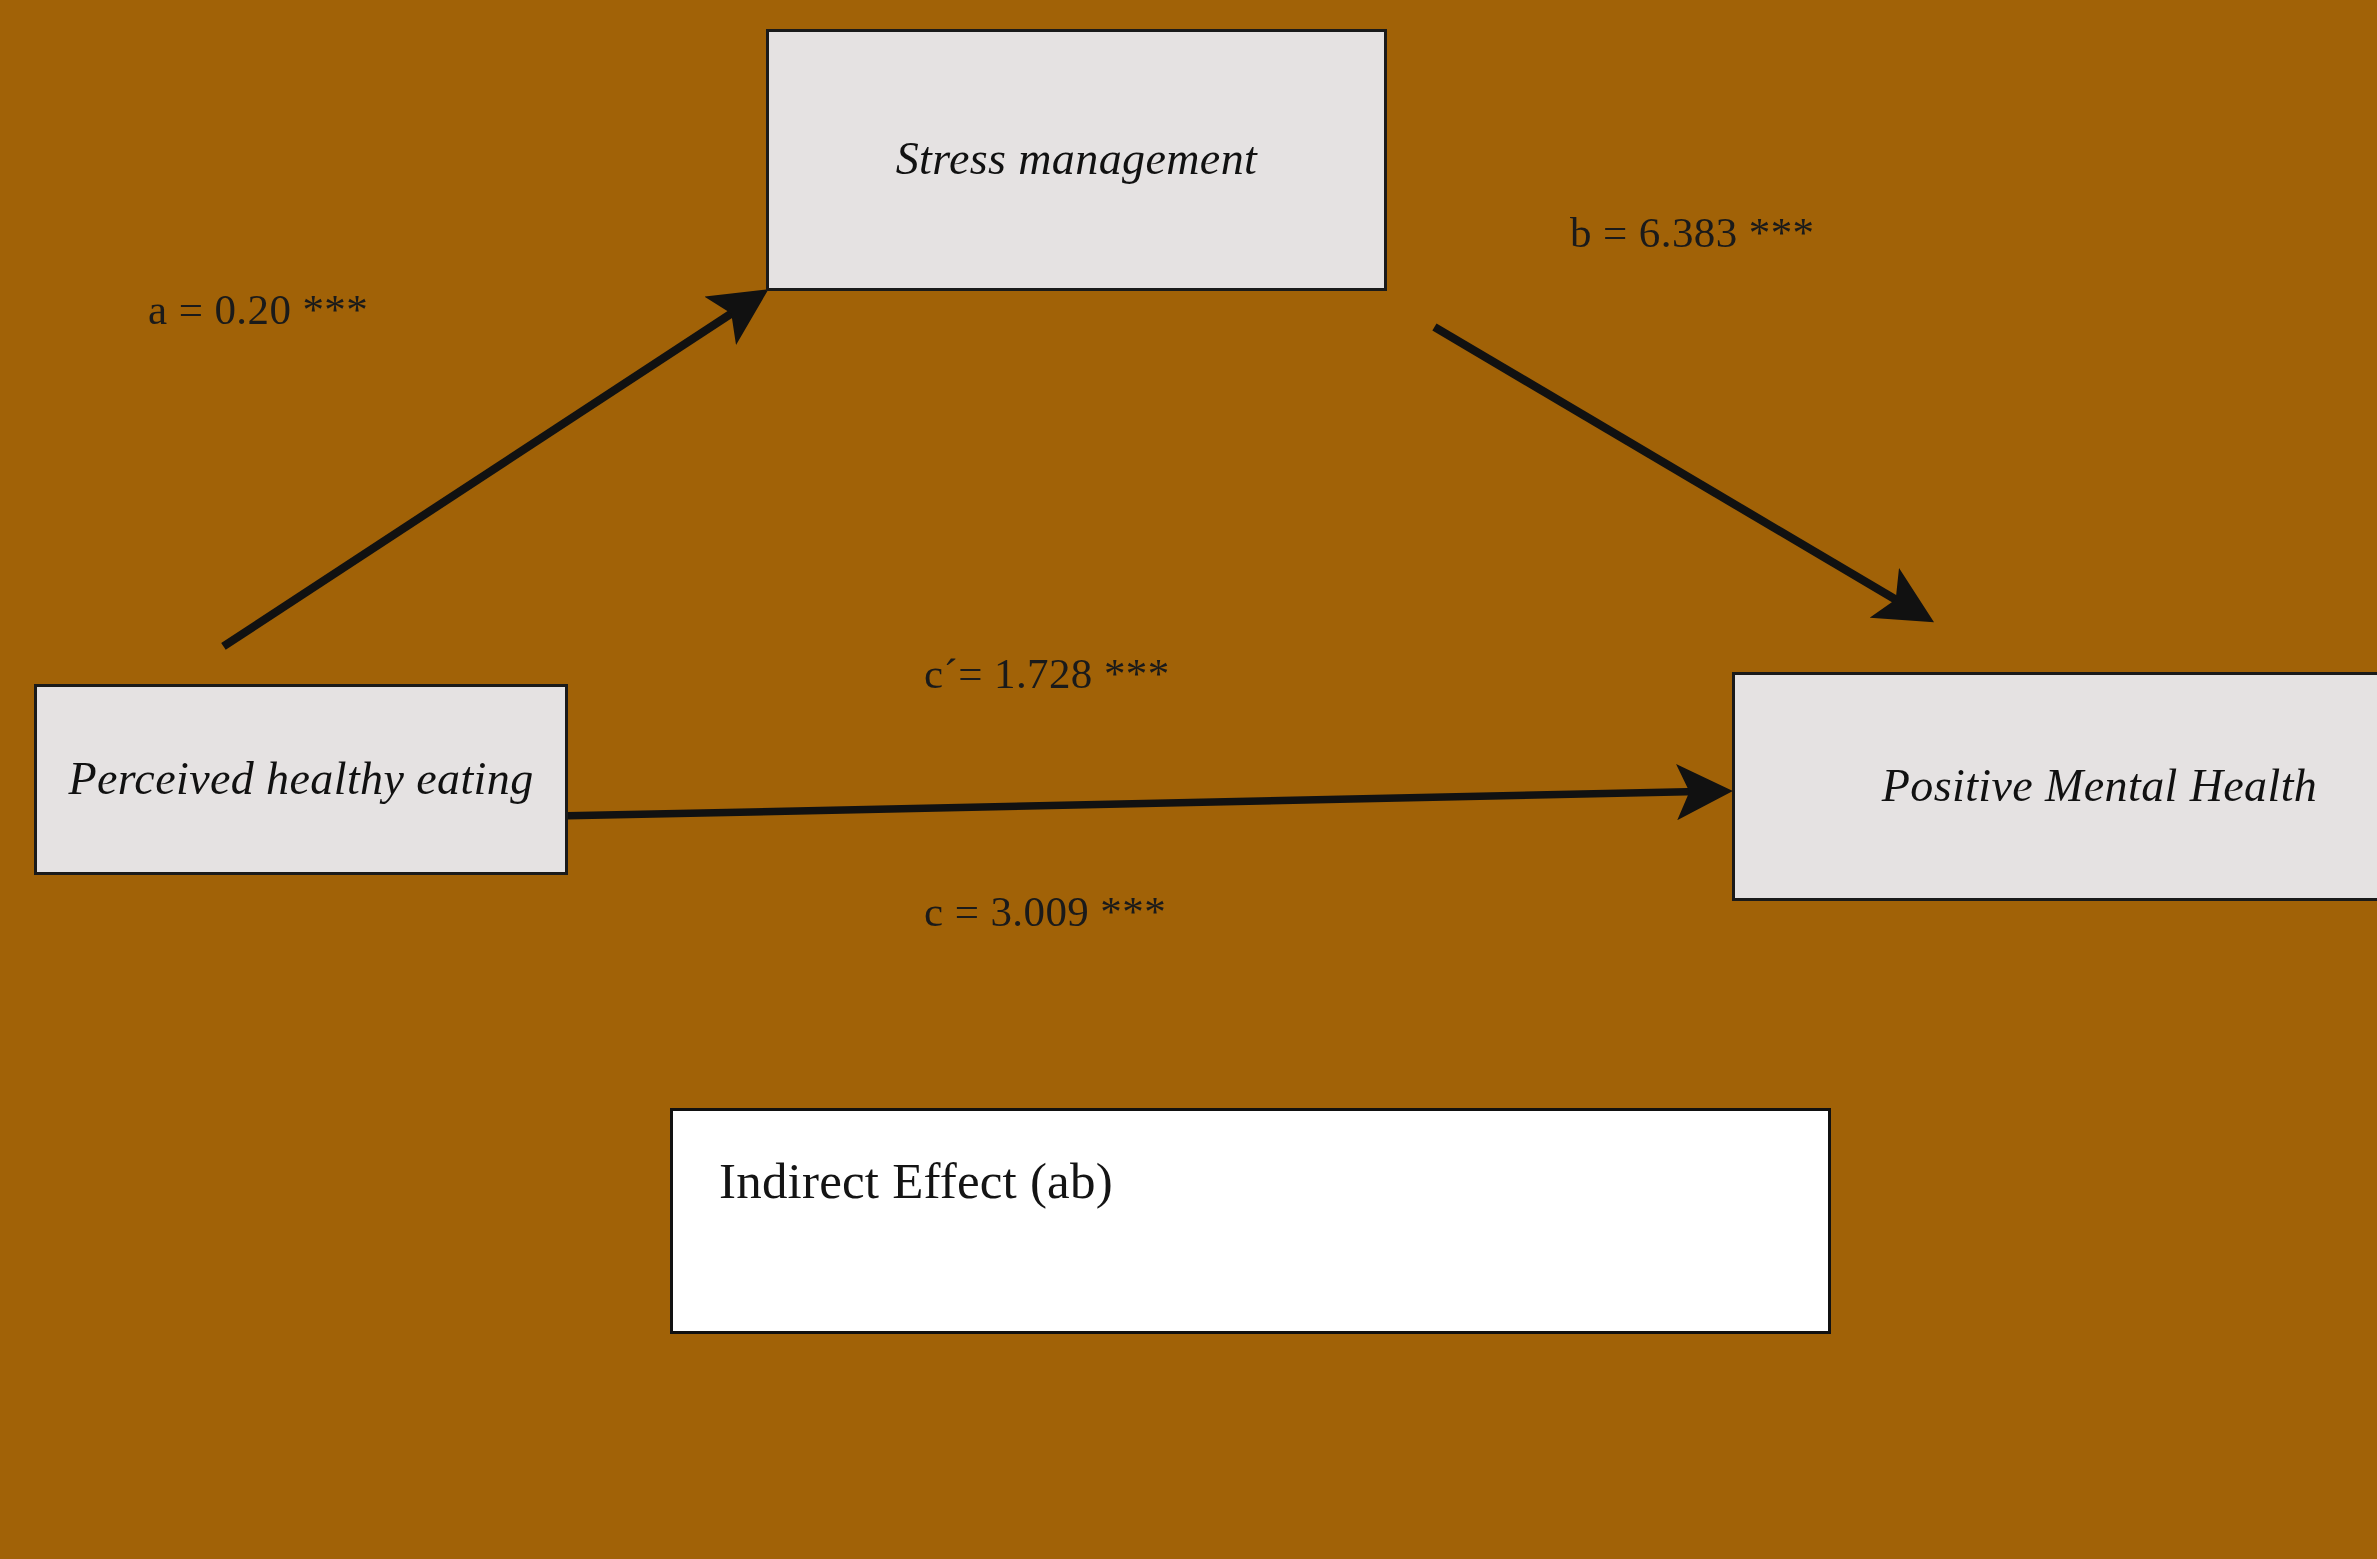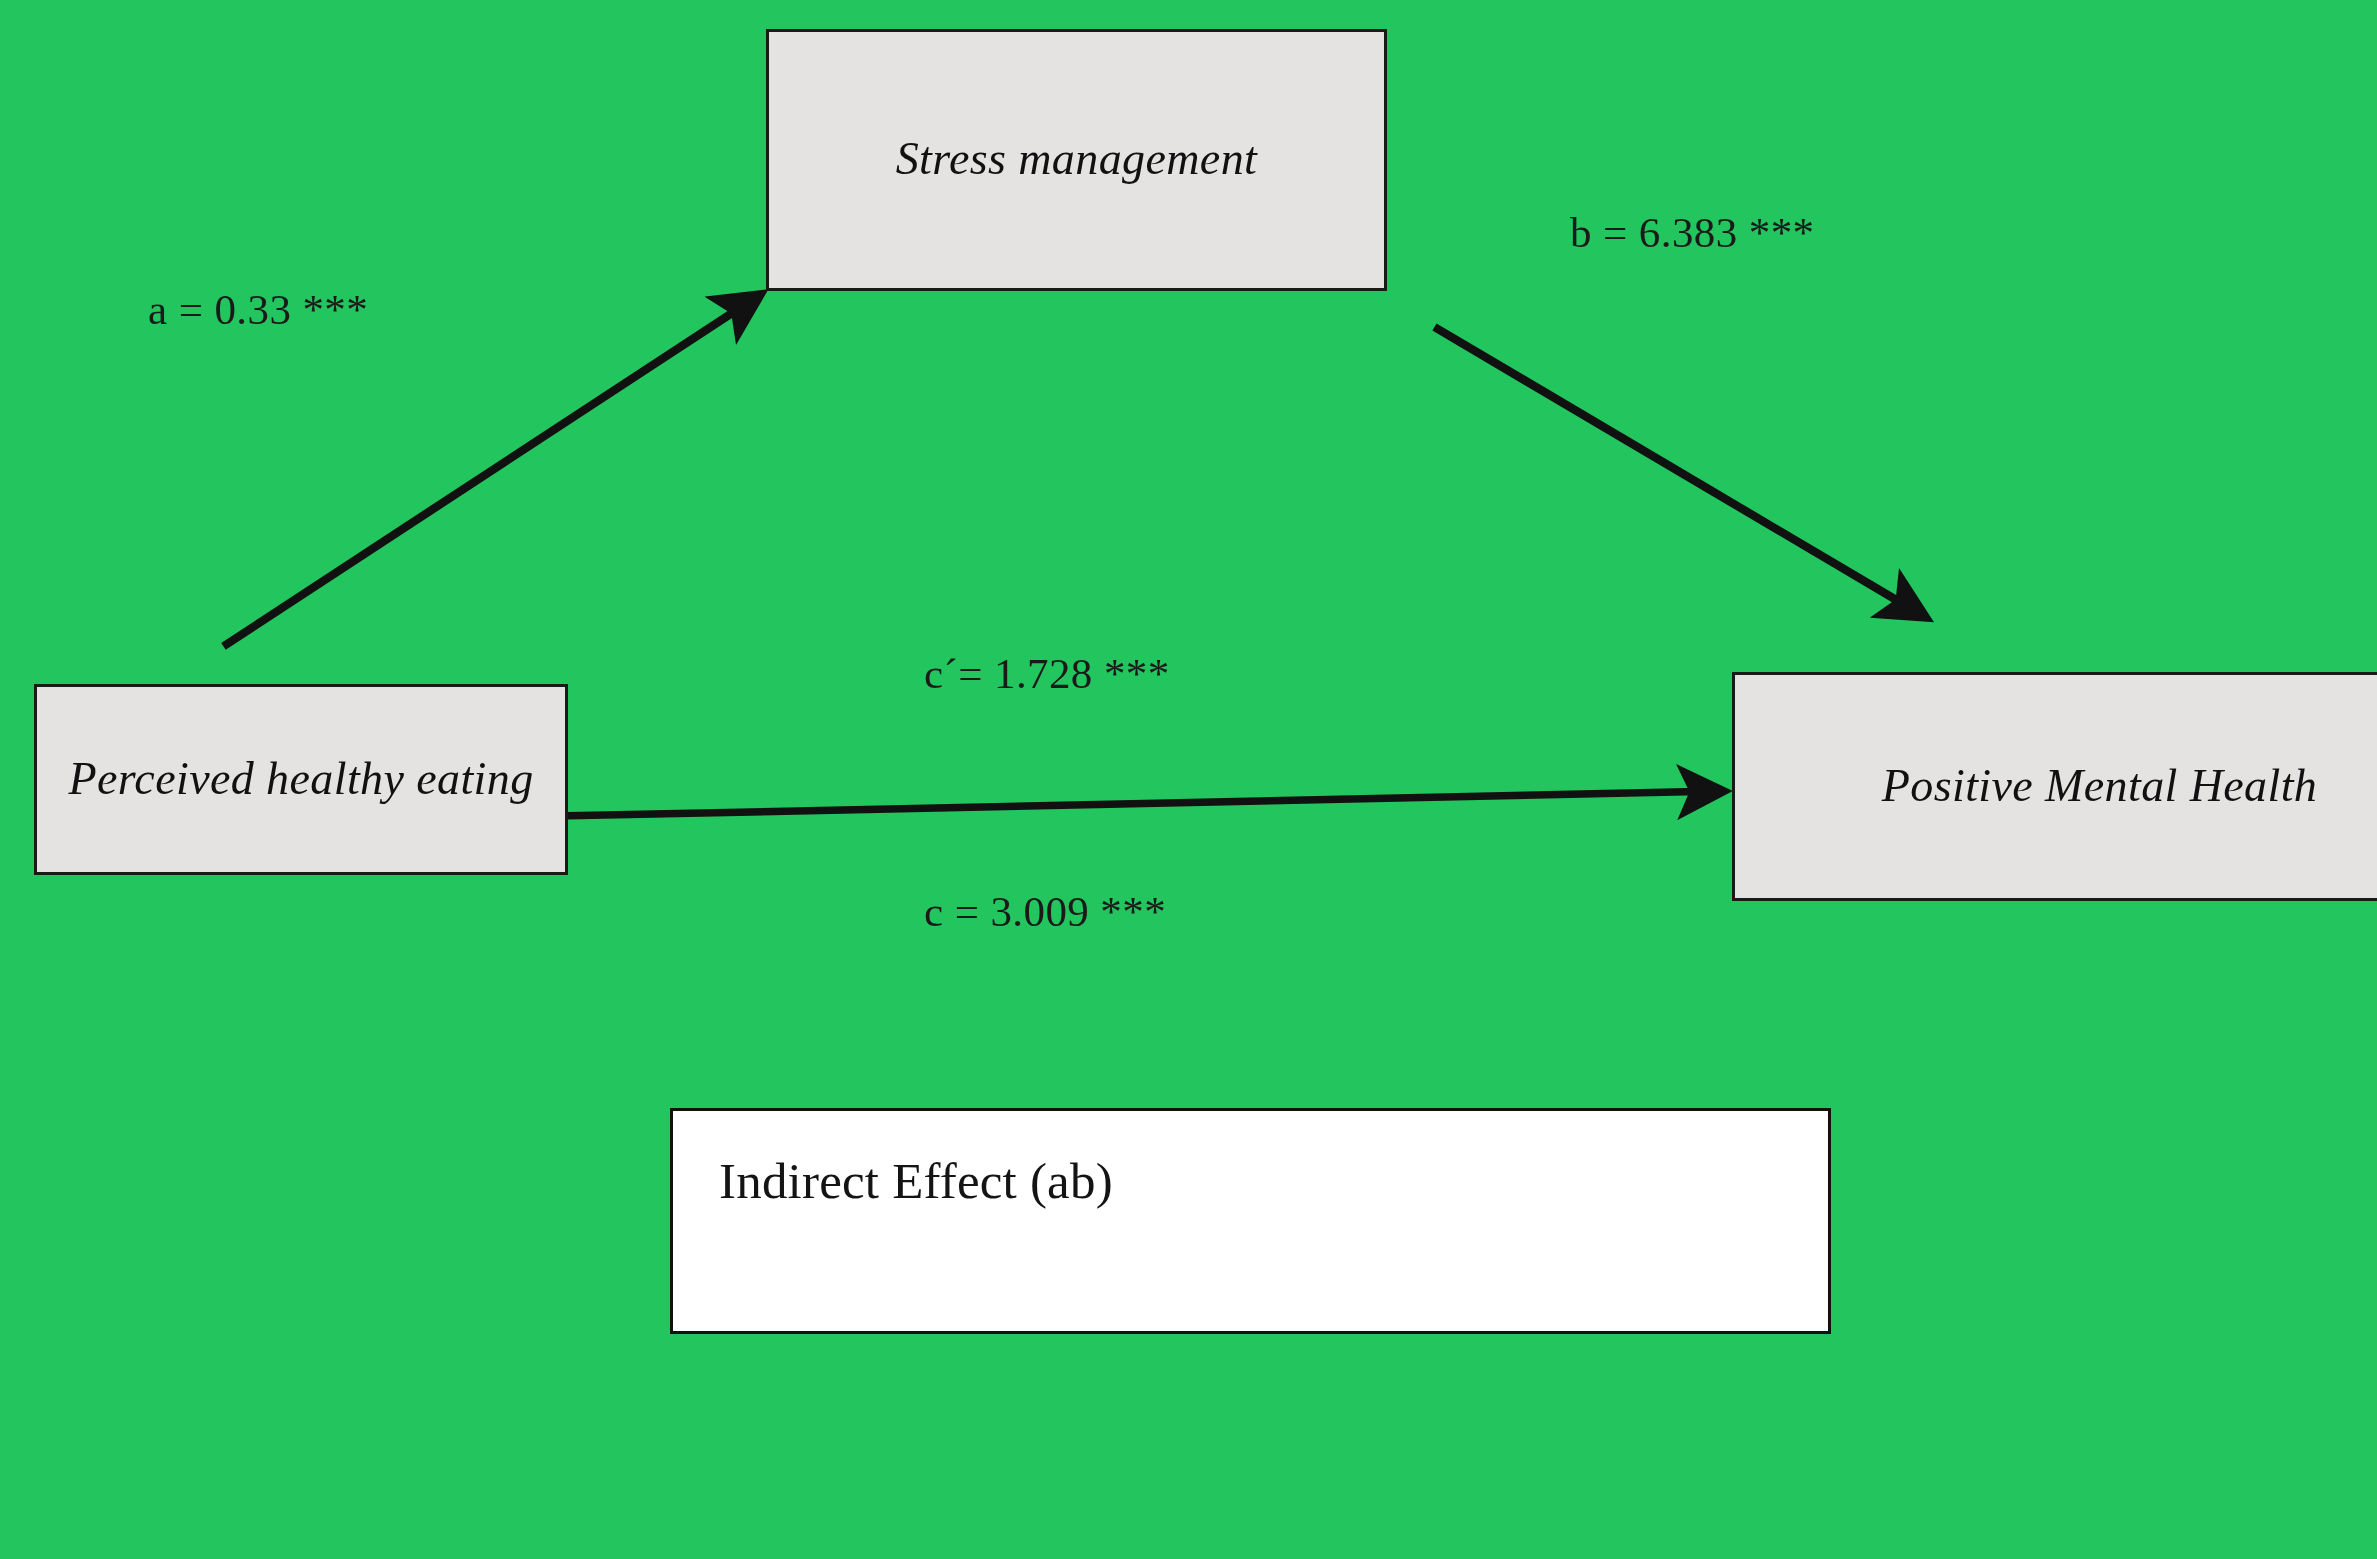--- a/index.html
+++ b/index.html
@@ -7,21 +7,21 @@
     padding: 0;
     background: #ffffff;
   }
   body {
     font-family: "Liberation Serif", serif;
   }
   #canvas {
     position: relative;
     width: 2377px;
     height: 1559px;
-    background: #22c55e;
+    background: #a16207;
     overflow: hidden;
   }
   .node-box {
     position: absolute;
     background: #e5e2e2;
     border: 3.7px solid #1a1a1a;
     box-sizing: border-box;
     display: flex;
     align-items: center;
     justify-content: center;
@@ -131,21 +131,21 @@
   </div>
 
   <div class="node-box" id="node-source">
     <span class="node-label">Perceived healthy eating</span>
   </div>
 
   <div class="node-box" id="node-outcome">
     <span class="node-label">Positive Mental Health</span>
   </div>
 
-  <div class="path-label" id="label-a">a = 0.33 ***</div>
+  <div class="path-label" id="label-a">a = 0.20 ***</div>
 
   <div class="path-label" id="label-b">b = 6.383 ***</div>
 
   <div class="path-label" id="label-cp">c´= 1.728 ***</div>
 
   <div class="path-label" id="label-c">c = 3.009 ***</div>
 
   <div id="effect-box">
     <span class="effect-line">Indirect Effect (ab)</span>
   </div>

